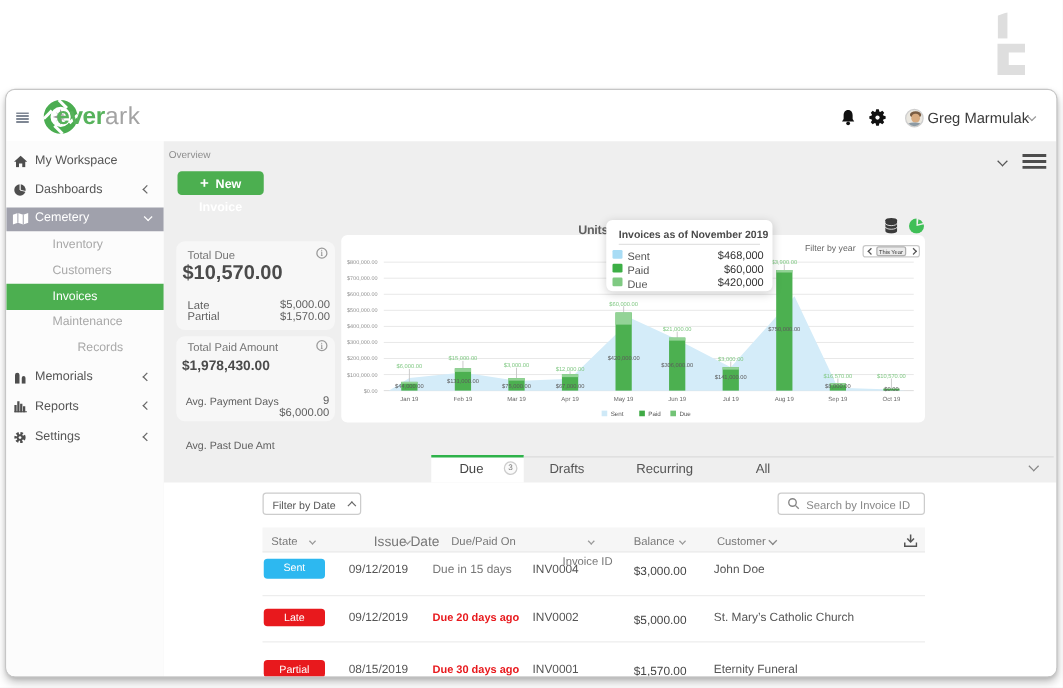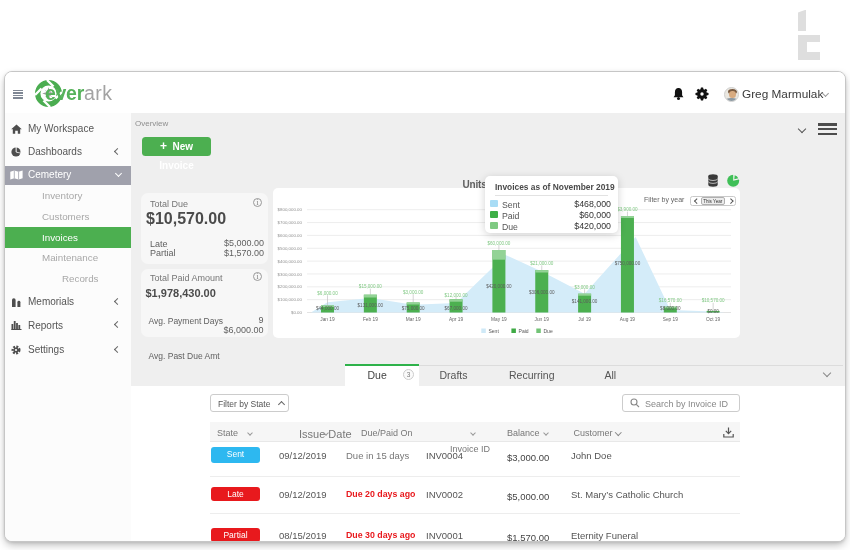--- a/index.html
+++ b/index.html
@@ -294,21 +294,21 @@
   <div class="abs" style="left:362.5px;top:297px;font-size:10.5px;color:#444;">Due</div>
   <div class="abs" style="left:398px;top:297px;width:11px;height:11px;border:1px solid #ccc;border-radius:50%;background:#fafafa;font-size:6.5px;color:#777;text-align:center;line-height:10px;">3</div>
   <div class="abs" style="left:434.5px;top:297px;font-size:10.5px;color:#555;">Drafts</div>
   <div class="abs" style="left:504px;top:297px;font-size:10.5px;color:#555;">Recurring</div>
   <div class="abs" style="left:599.5px;top:297px;font-size:10.5px;color:#555;">All</div>
   <div class="cv cv-down" style="left:819px;top:298px;width:6px;height:6px;border-color:#888;"></div>
 
   <div class="abs" style="left:126px;top:313.5px;width:714px;height:155.5px;background:#fff;"></div>
 
   <div class="abs" style="left:205px;top:322px;width:79px;height:18px;border:1px solid #ccc;border-radius:3px;background:#fff;"></div>
-  <div class="abs" style="left:213px;top:326.5px;font-size:8.5px;color:#555;">Filter by State</div>
+  <div class="abs" style="left:213px;top:326.5px;font-size:8.5px;color:#555;">Filter by Date</div>
   <div class="cv cv-up" style="left:274px;top:330px;width:5px;height:5px;border-color:#666;"></div>
 
   <div class="abs" style="left:617px;top:322px;width:118px;height:18px;border:1px solid #ccc;border-radius:3px;background:#fff;"></div>
   <svg class="abs" style="left:625px;top:326px;" width="10" height="10" viewBox="0 0 10 10">
     <circle cx="4" cy="4" r="3" fill="none" stroke="#888" stroke-width="1.1"></circle>
     <line x1="6.3" y1="6.3" x2="9" y2="9" stroke="#888" stroke-width="1.1"></line>
   </svg>
   <div class="abs" style="left:640px;top:326.5px;font-size:9px;color:#888;">Search by Invoice ID</div>
 
   <div class="abs" style="left:205px;top:349.5px;width:530px;height:19px;background:#f6f6f6;"></div>

